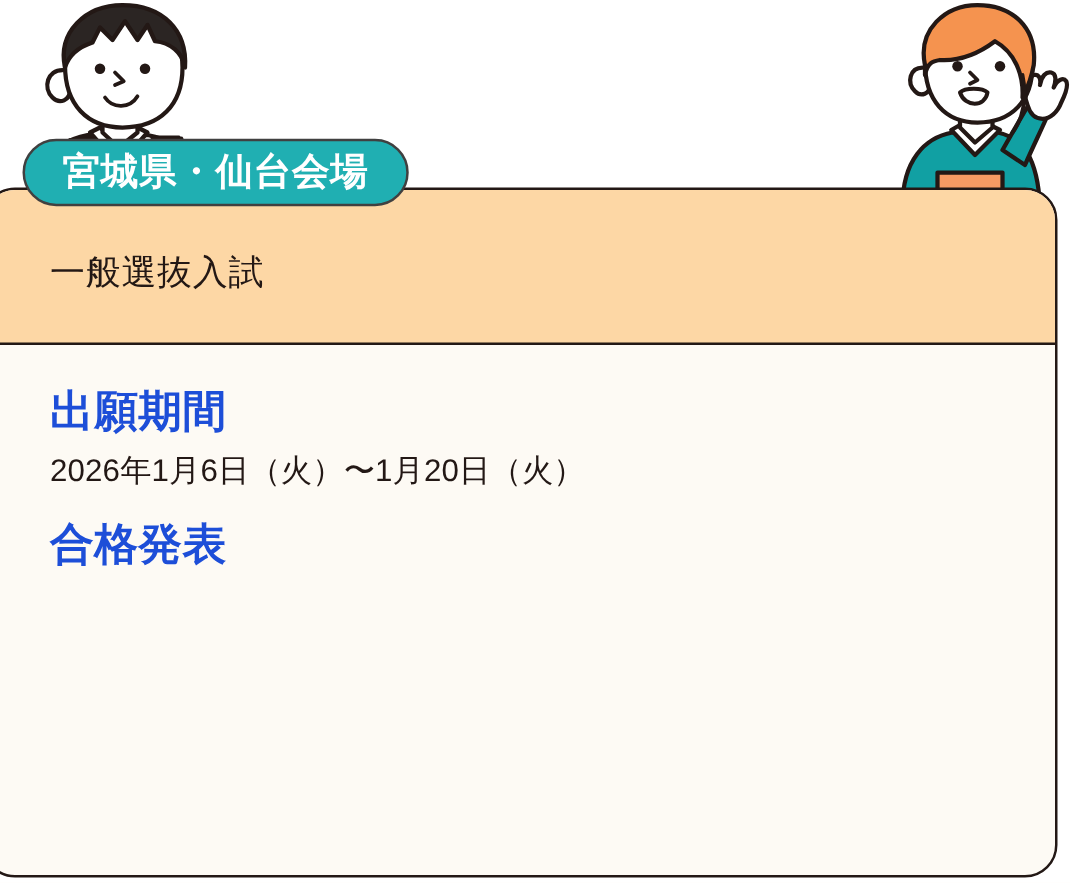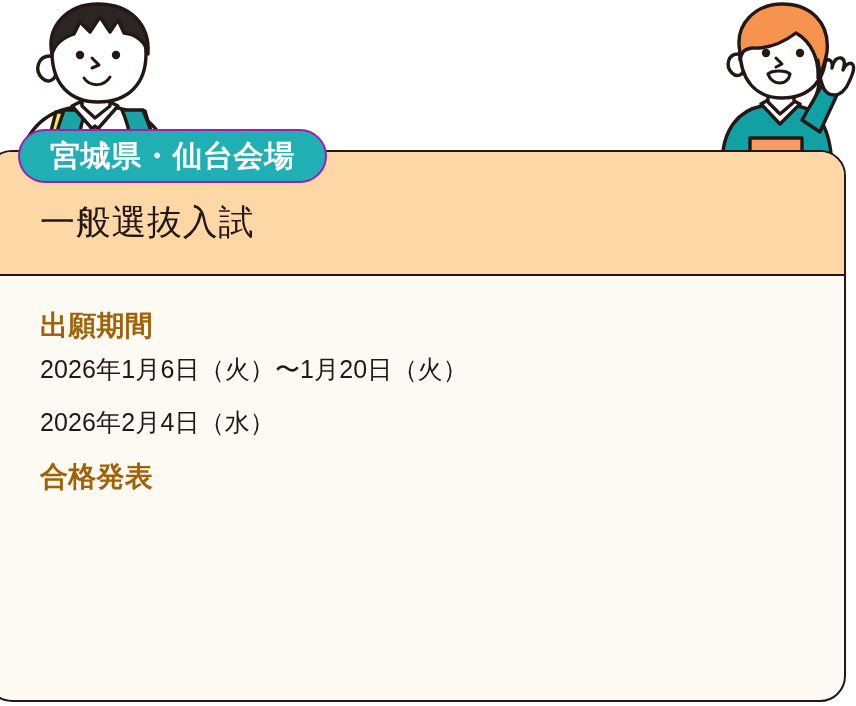--- a/index.html
+++ b/index.html
@@ -44,70 +44,70 @@
     left: 0; top: 0; right: 0;
     height: 124px;
     background: #FDD7A5;
     border-bottom: 2px solid #231815;
     box-sizing: border-box;
   }
   #exam-type-title {
     position: absolute;
     left: 52px;
     top: 52px;
-    font-size: 35px;
+    font-size: 28px;
     font-weight: 500;
     color: #231815;
     letter-spacing: 0.02em;
     line-height: 1;
     white-space: nowrap;
   }
 
   #card-body {
     position: absolute;
     left: 0;
     top: 126px;
     right: 0;
     bottom: 0;
     padding: 32px 0 0 52px;
     box-sizing: border-box;
   }
   .schedule-row { margin-bottom: 24px; }
   .schedule-row:last-child { margin-bottom: 0; }
   .schedule-label {
-    font-size: 28px;
+    font-size: 35px;
     font-weight: bold;
-    color: #a16207;
+    color: #1d4ed8;
     line-height: 1.15;
     letter-spacing: 0.01em;
     white-space: nowrap;
   }
   .schedule-value {
     font-size: 25px;
     font-weight: 400;
     color: #231815;
     line-height: 1.15;
     margin-top: 13px;
     letter-spacing: 0.005em;
     white-space: nowrap;
   }
 
   
   #venue-badge {
     position: absolute;
     left: 18px;
-    top: 129px;
+    top: 111px;
     height: 54px;
     padding: 0 30px;
     display: flex;
     align-items: center;
     justify-content: center;
     box-sizing: border-box;
     background: #20AFB2;
-    border: 2px solid #a21caf;
+    border: 2px solid #404040;
     border-radius: 28px;
     z-index: 5;
   }
   #venue-badge-label {
     color: #ffffff;
     font-size: 30px;
     font-weight: bold;
     line-height: 1;
     letter-spacing: 0.02em;
     white-space: nowrap;
@@ -197,21 +197,20 @@
   </div>
 
   <div id="card-body">
 
     <div class="schedule-row">
       <div class="schedule-label">出願期間</div>
       <div class="schedule-value">2026年1月6日（火）〜1月20日（火）</div>
     </div>
 
     <div class="schedule-row">
-      <div class="schedule-value">2026年2月4日（水）</div>
     </div>
 
     <div class="schedule-row">
       <div class="schedule-label">合格発表</div>
     </div>
 
   </div>
 </div>
 
 <div id="venue-badge">

